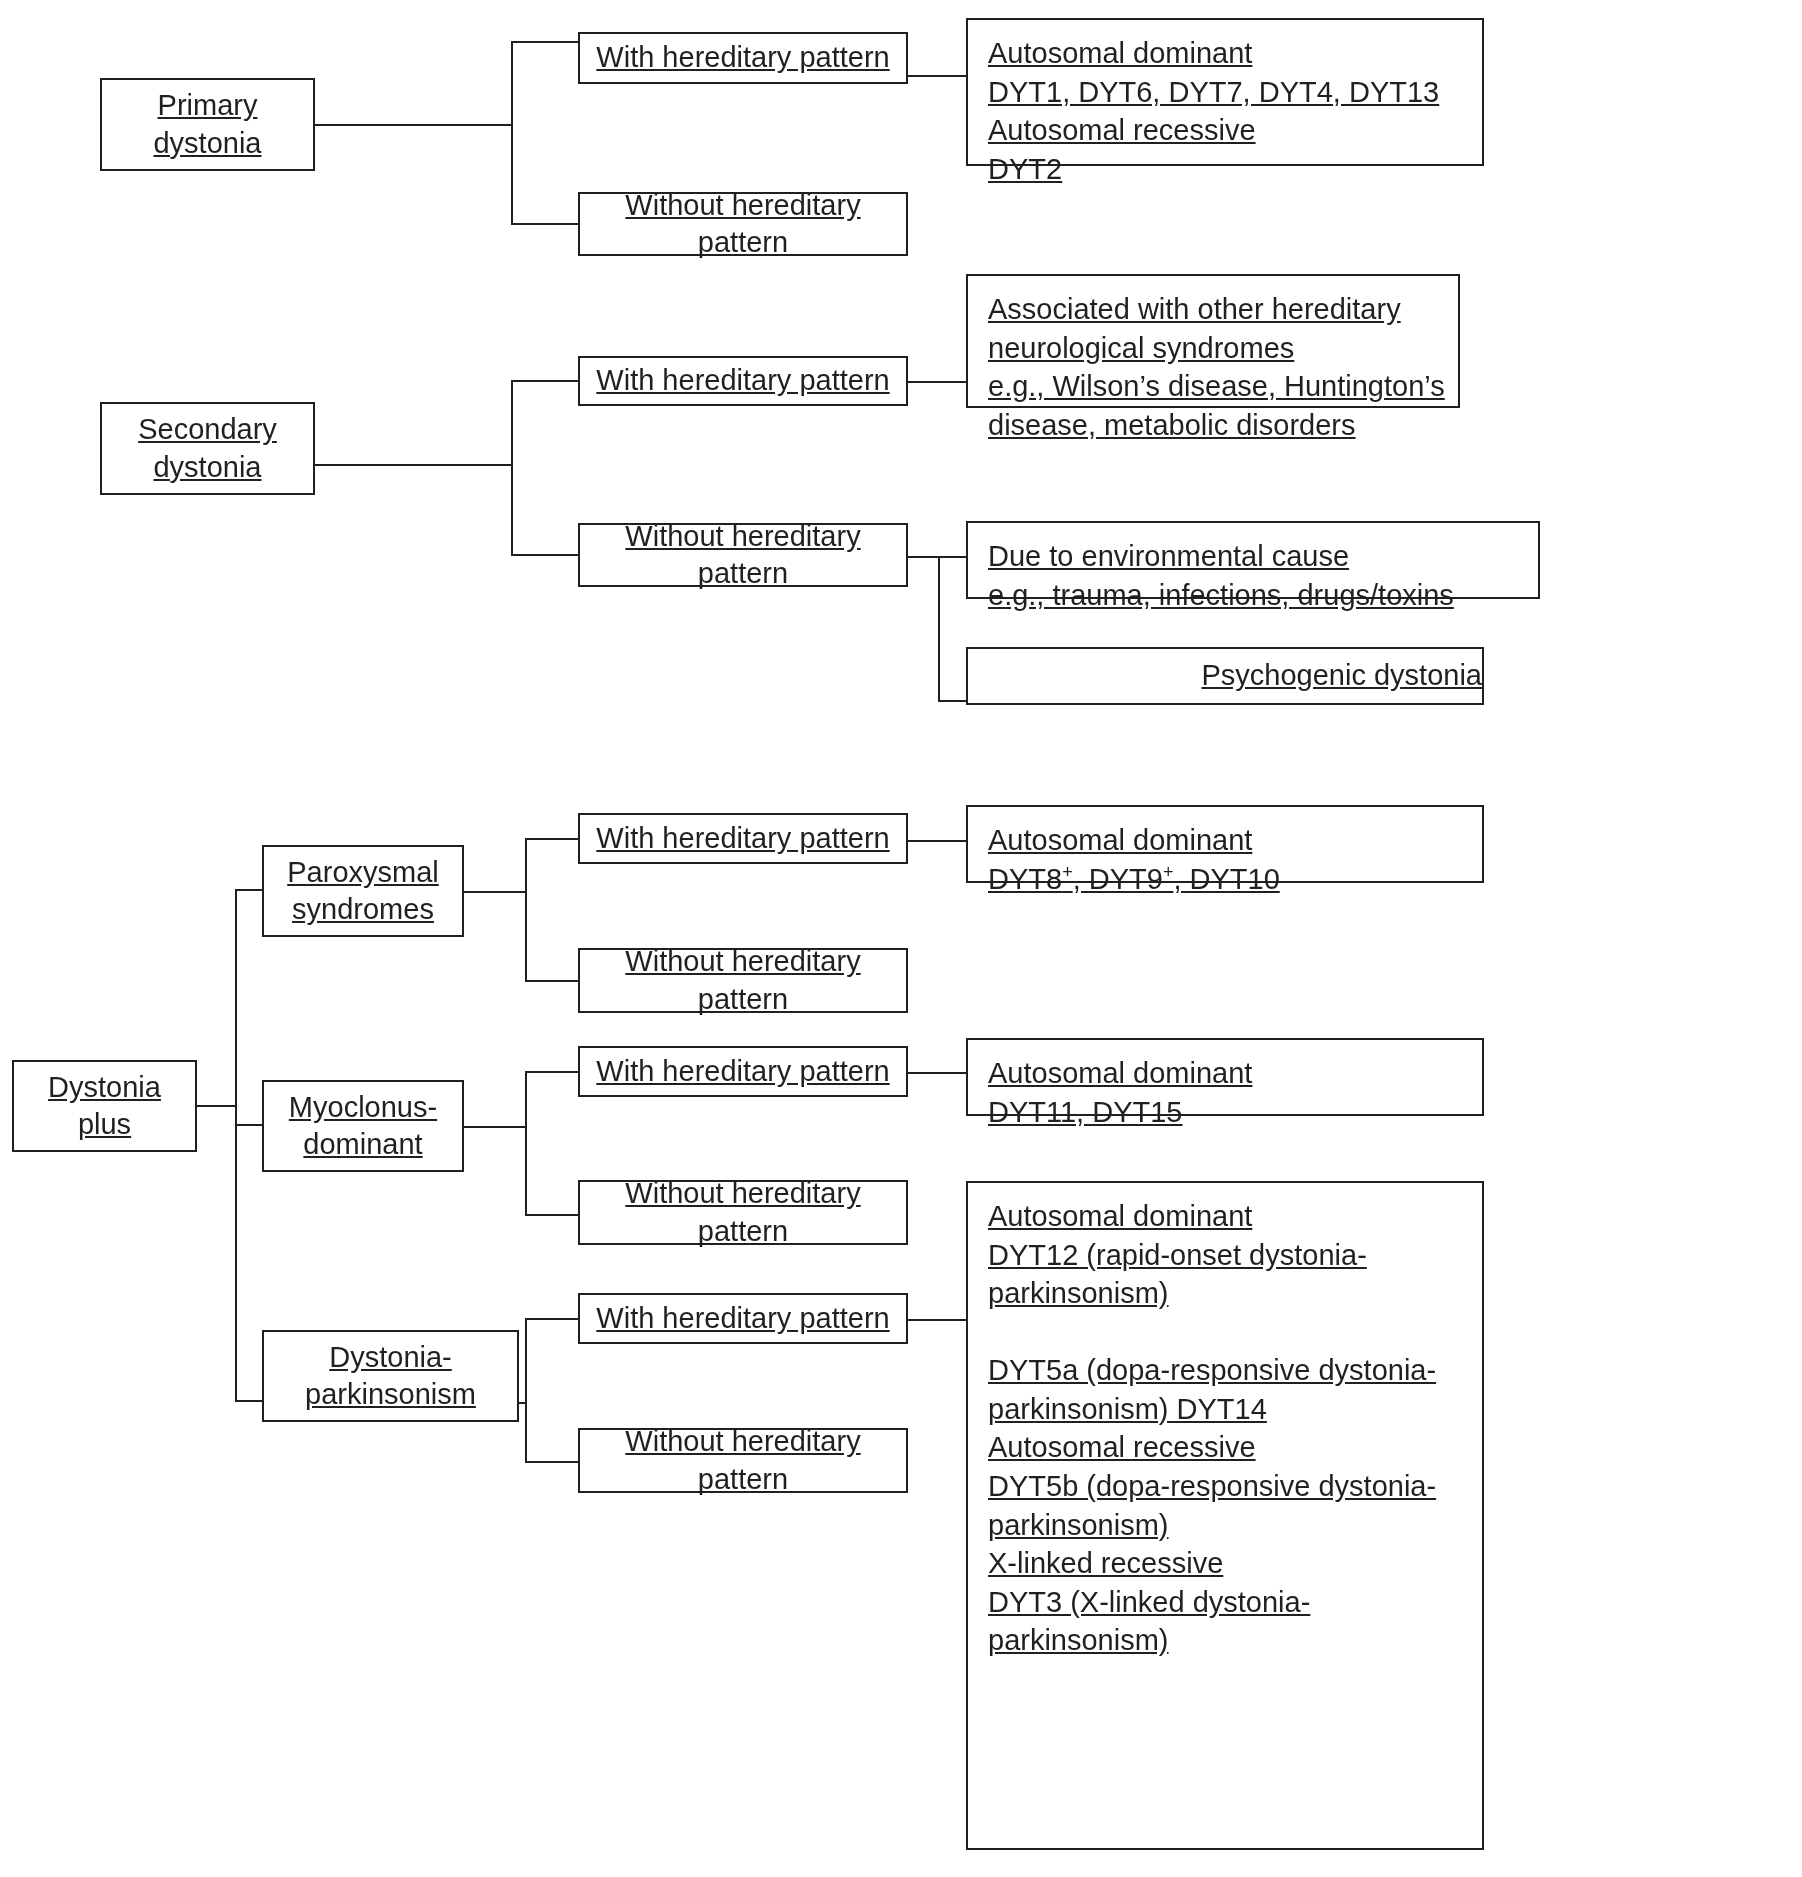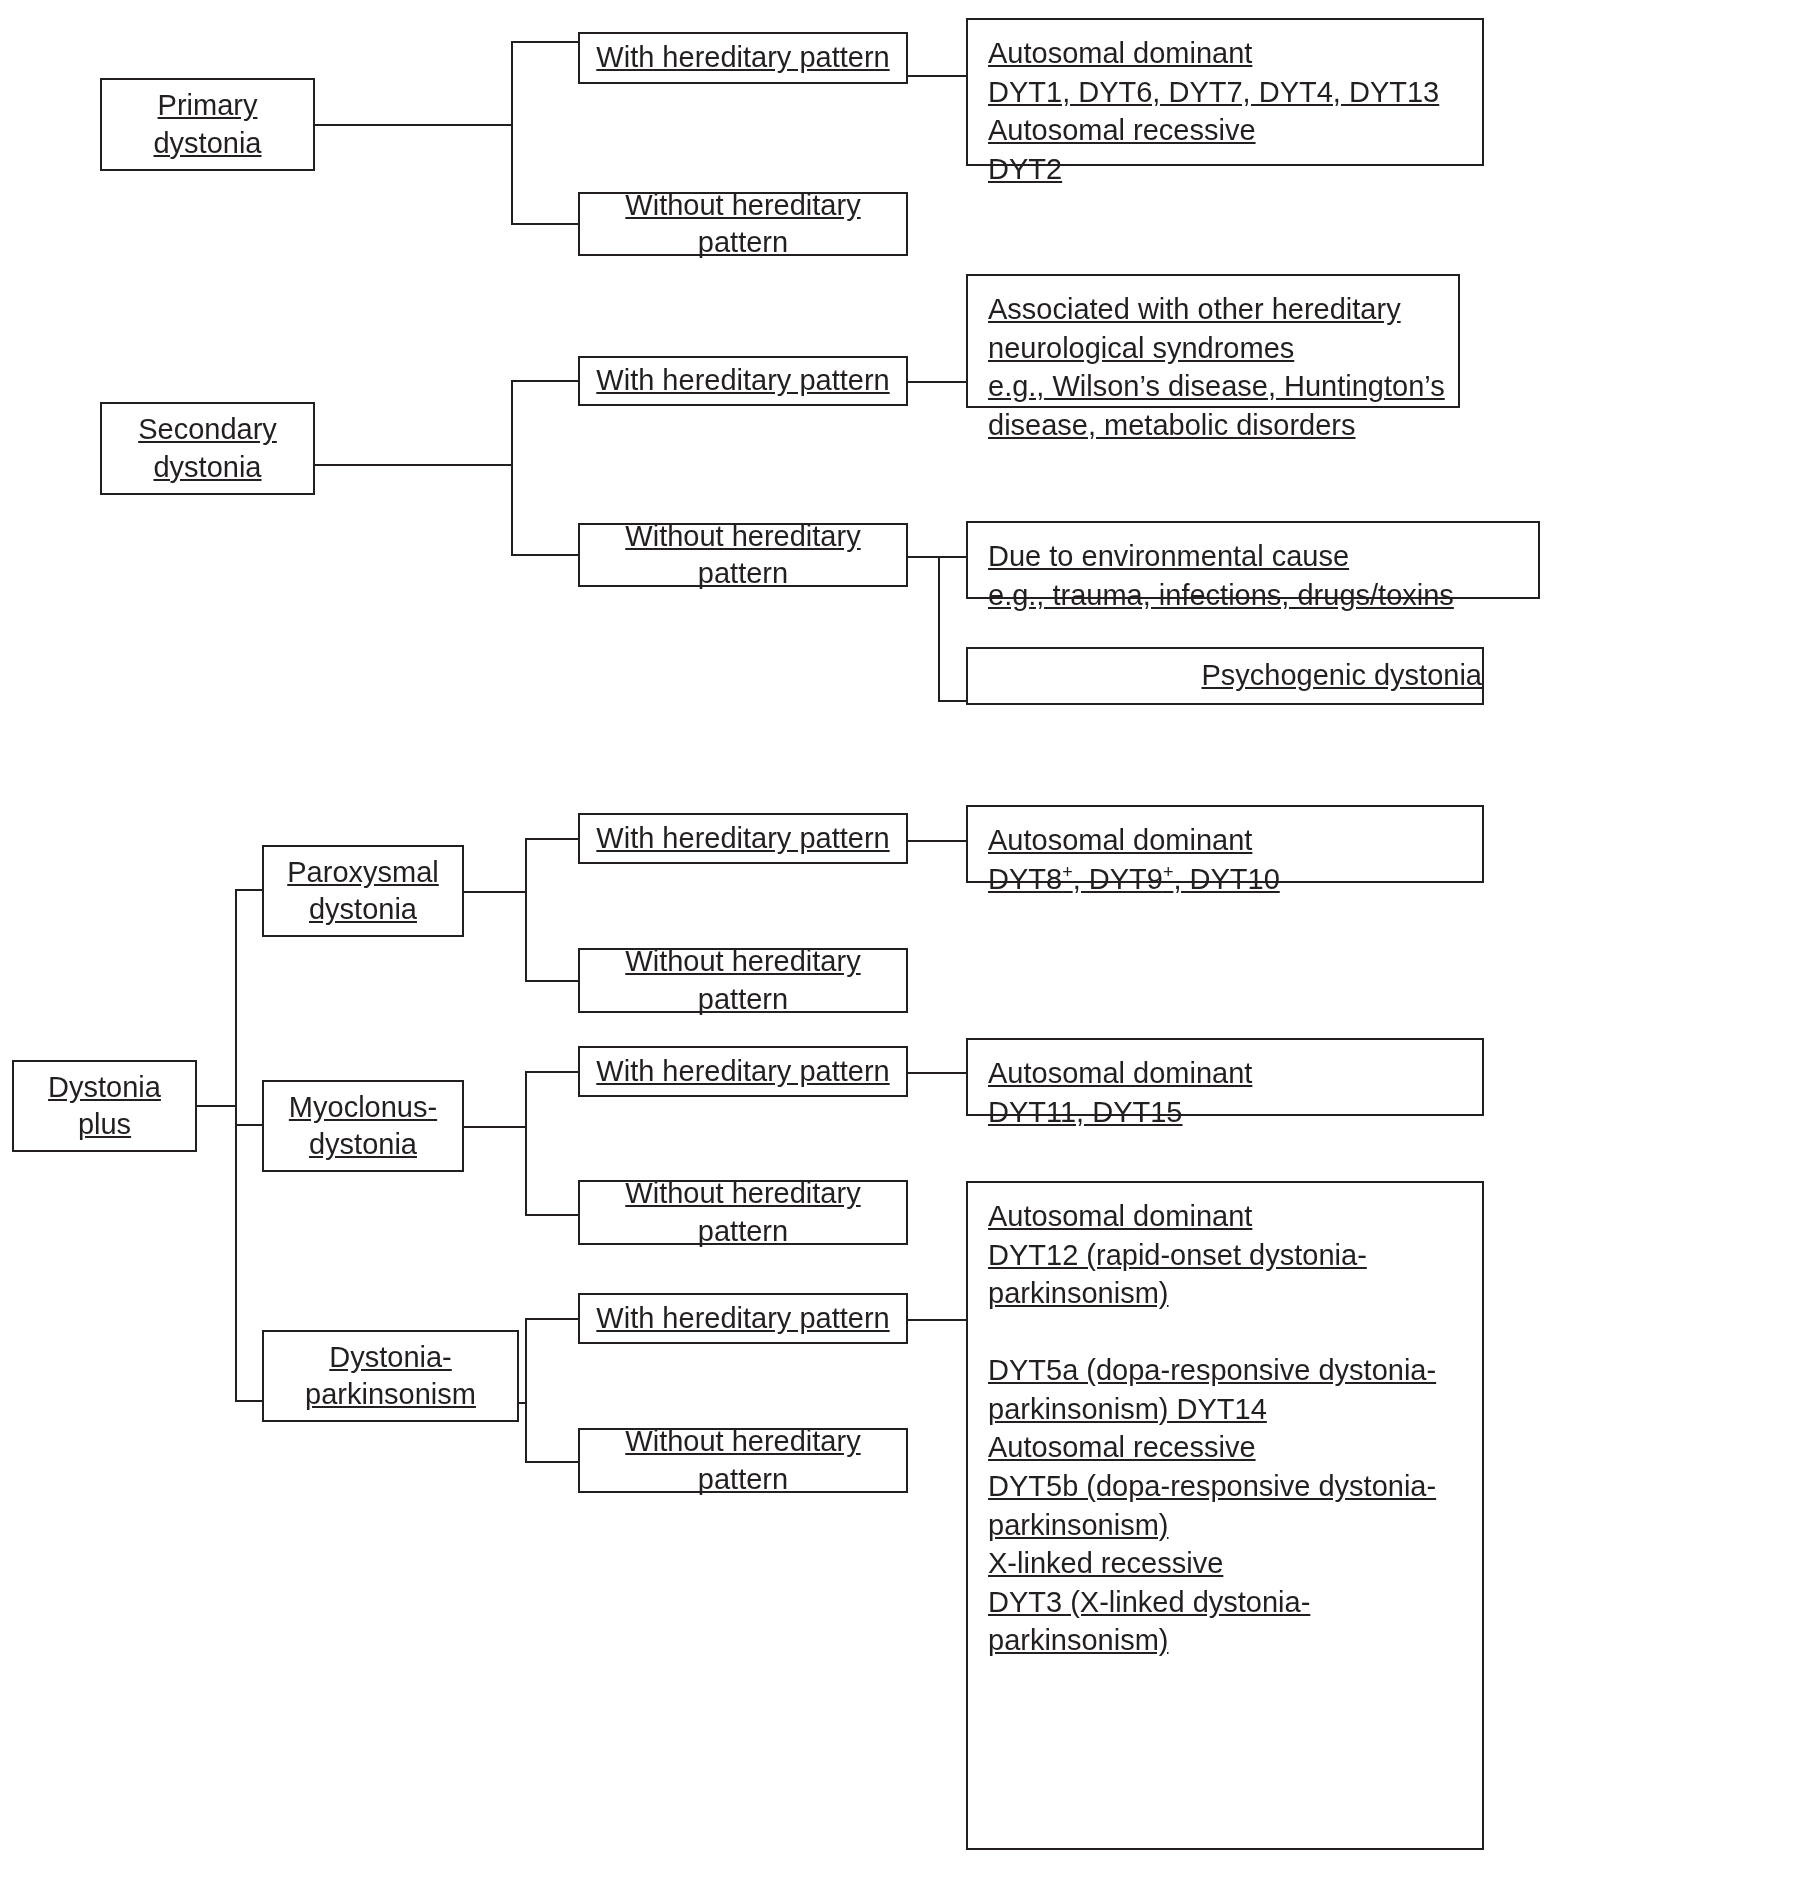--- a/index.html
+++ b/index.html
@@ -144,26 +144,26 @@
   </div>
 
   <div class="ln h" style="left:197px; top:1105px; width:39px;"></div>
   <div class="ln v" style="left:235px; top:889px; height:513px;"></div>
   <div class="ln h" style="left:235px; top:889px; width:28px;"></div>
   <div class="ln h" style="left:235px; top:1124px; width:28px;"></div>
   <div class="ln h" style="left:235px; top:1400px; width:28px;"></div>
 
   <div class="box center" style="left:262px; top:845px; width:202px; height:92px;">
     <span class="txt">Paroxysmal
-dystonia</span>
+syndromes</span>
   </div>
 
   <div class="box center" style="left:262px; top:1080px; width:202px; height:92px;">
     <span class="txt">Myoclonus-
-dystonia</span>
+dominant</span>
   </div>
 
   <div class="box center" style="left:262px; top:1330px; width:257px; height:92px;">
     <span class="txt">Dystonia-
 parkinsonism</span>
   </div>
 
   <div class="ln h" style="left:464px; top:891px; width:62px;"></div>
   <div class="ln v" style="left:525px; top:838px; height:143px;"></div>
   <div class="ln h" style="left:525px; top:838px; width:54px;"></div>

